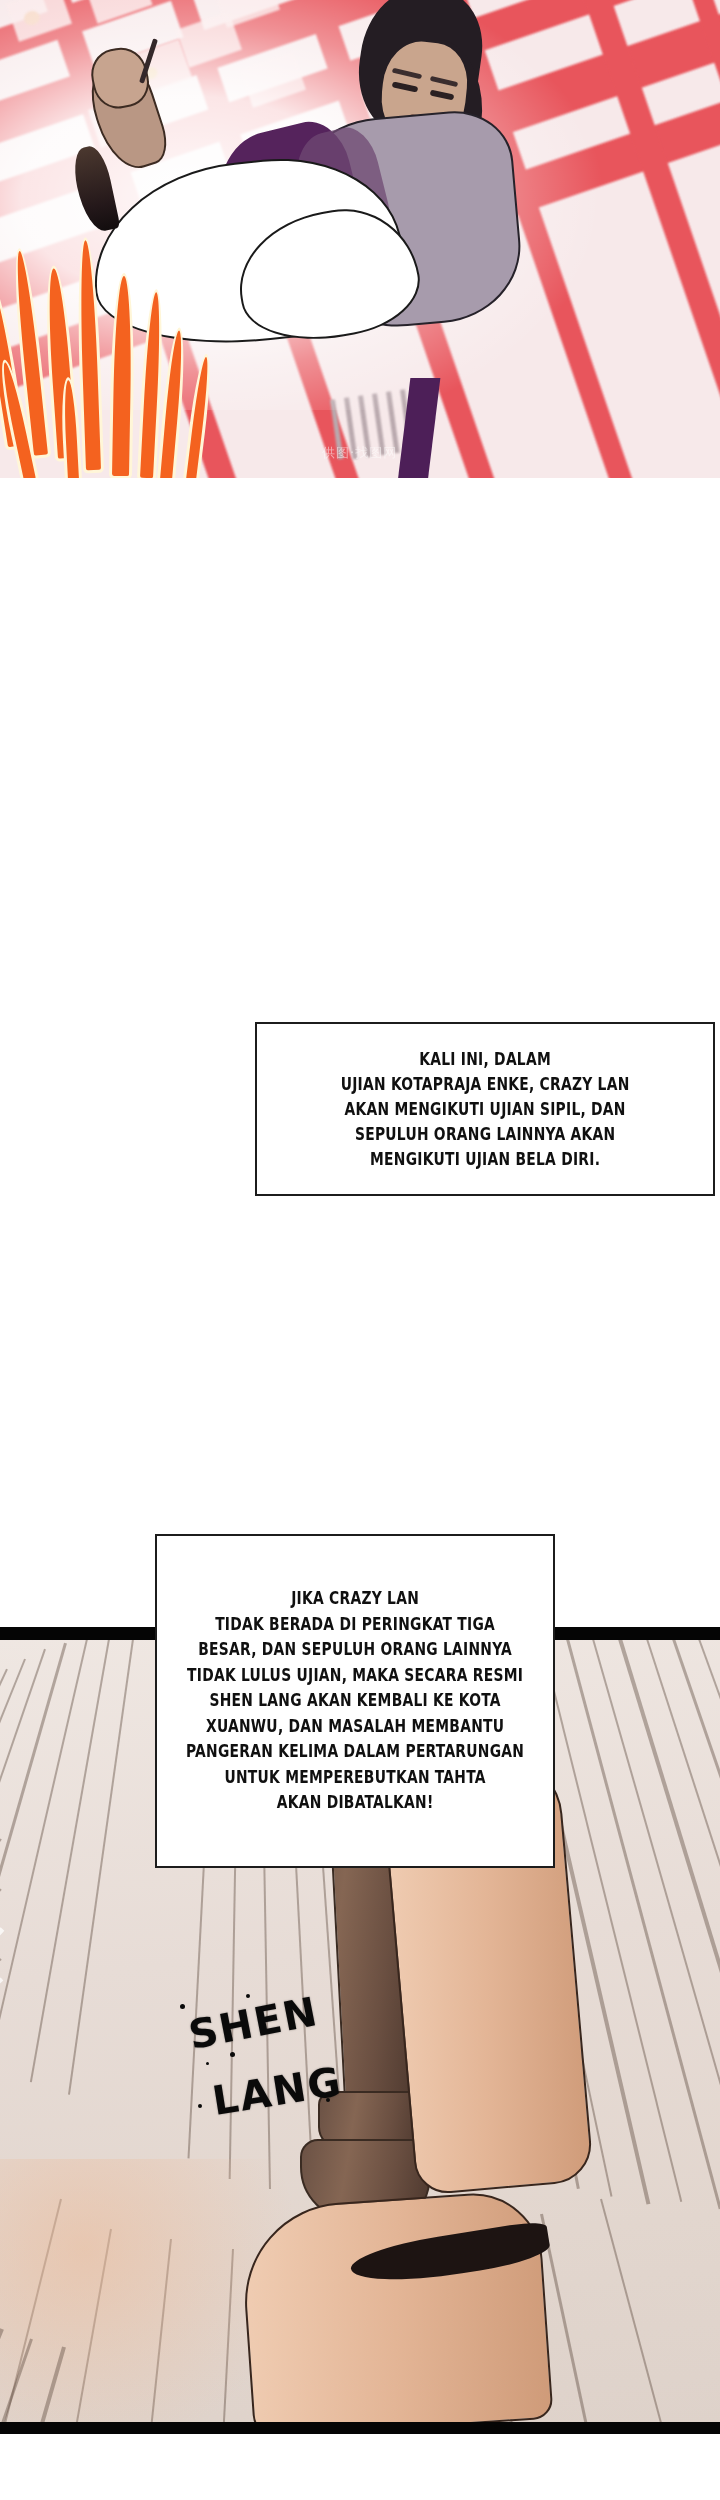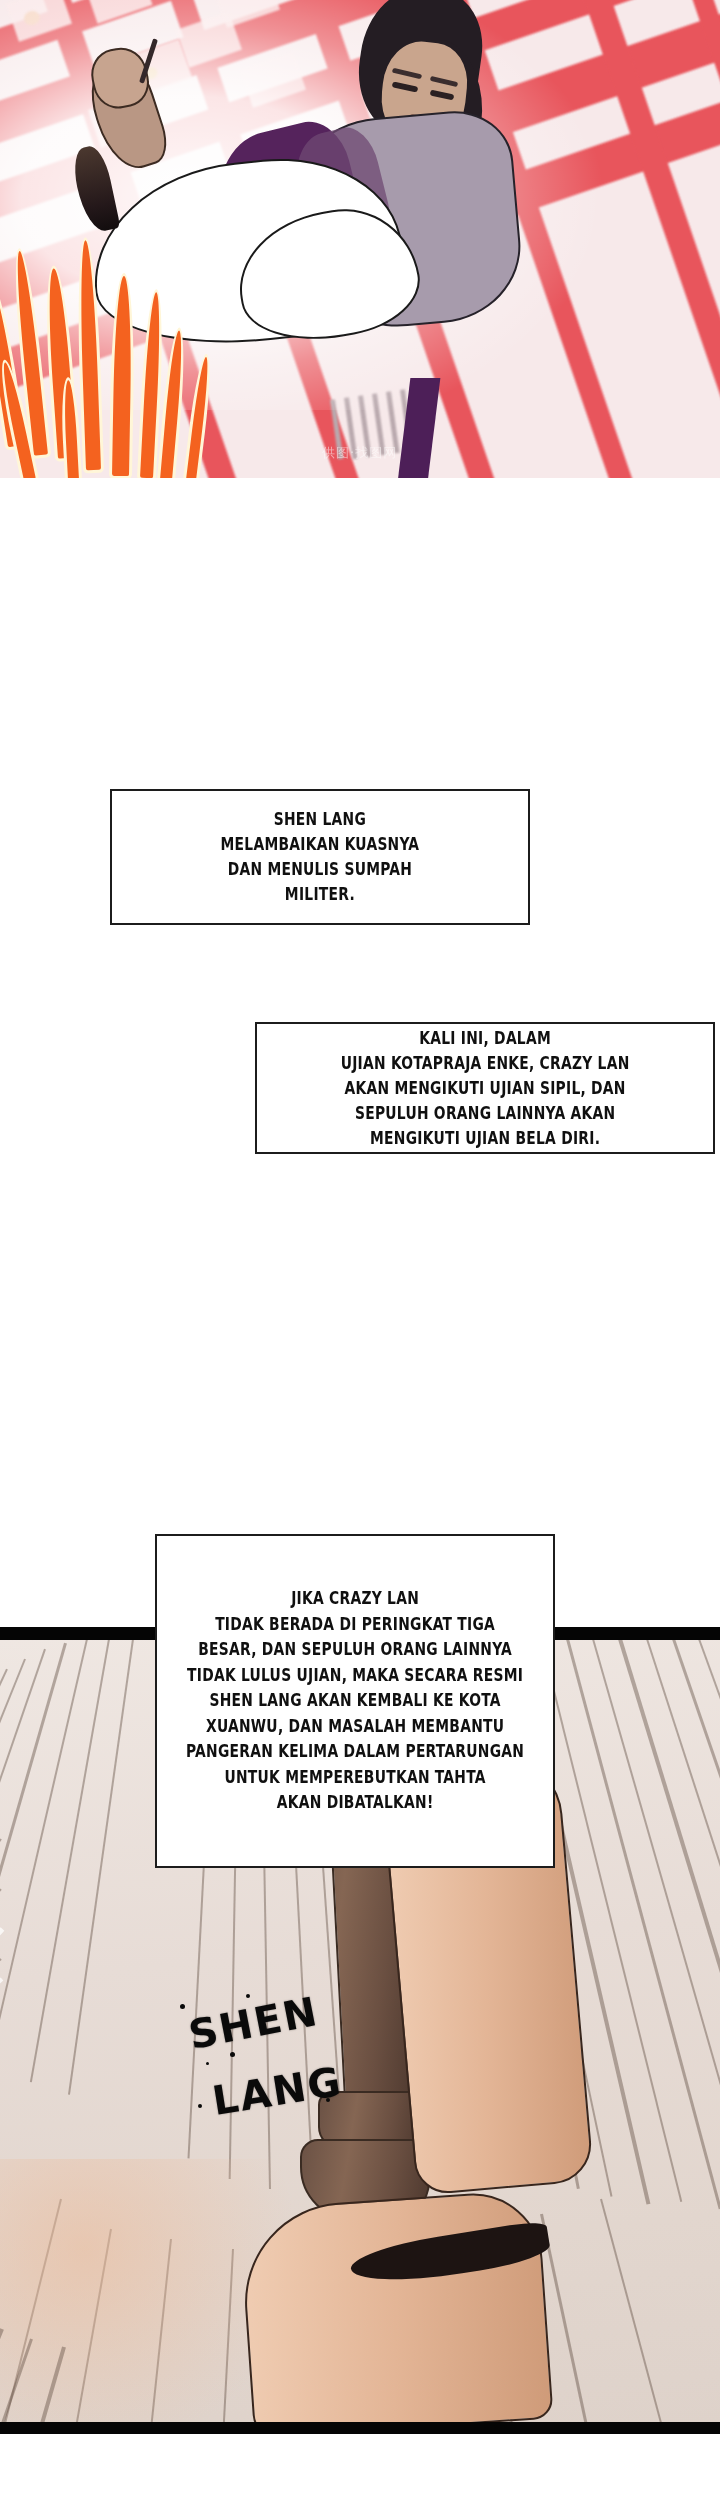--- a/index.html
+++ b/index.html
@@ -87,21 +87,21 @@
     font-weight:700;
     letter-spacing:0.3px;
     text-transform:uppercase;
     font-stretch:condensed;
     transform:scaleX(0.88);
   }
 
   #tb1 { left:110px; top:789px; width:420px; height:136px; }
   #tb1 p { font-size:17.5px; line-height:25px; }
 
-  #tb2 { left:255px; top:1022px; width:460px; height:132px; }
+  #tb2 { left:255px; top:1022px; width:460px; height:174px; }
   #tb2 p { font-size:17.5px; line-height:25px; }
 
   #tb3 { left:155px; top:1534px; width:400px; height:334px; }
   #tb3 p { font-size:17.5px; line-height:25.5px; }
 
   
   #panel-bottom {
     top:1639px; height:789px;
     background:linear-gradient(175deg,#efe7e2 0%,#e7dcd6 40%,#e2d6ce 75%,#ded2ca 100%);
   }
@@ -224,28 +224,20 @@
     <div class="streak" style="left:160px;top:330px;width:12px;height:150px;transform:rotate(5deg);"></div>
     <div class="streak" style="left:186px;top:356px;width:10px;height:124px;transform:rotate(7deg);"></div>
 
     <div class="watermark" style="left:322px;top:444px;">供图·找图网</div>
   </div>
 
   <div class="divider" style="top:478px;height:14px;"></div>
 
   <div id="gutter-mid"></div>
 
-  <div class="textbox" id="tb1">
-    <p>
-      <span>SHEN LANG</span><br>
-      <span>MELAMBAIKAN KUASNYA</span><br>
-      <span>DAN MENULIS SUMPAH</span><br>
-      <span>MILITER.</span>
-    </p>
-  </div>
 
   <div class="textbox" id="tb2">
     <p>
       <span>KALI INI, DALAM</span><br>
       <span>UJIAN KOTAPRAJA ENKE, CRAZY LAN</span><br>
       <span>AKAN MENGIKUTI UJIAN SIPIL, DAN</span><br>
       <span>SEPULUH ORANG LAINNYA AKAN</span><br>
       <span>MENGIKUTI UJIAN BELA DIRI.</span>
     </p>
   </div>

